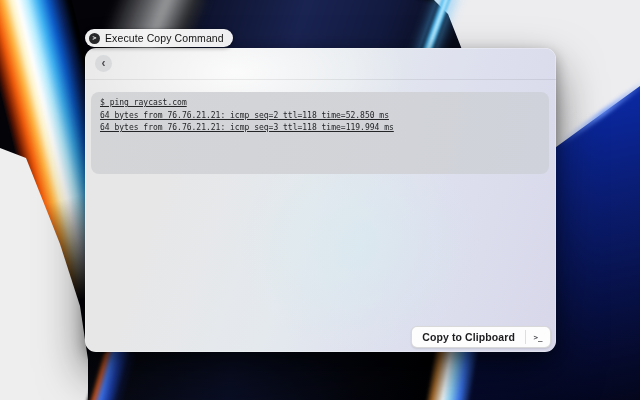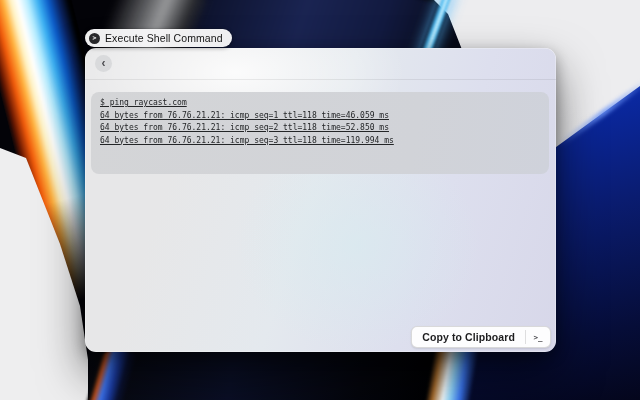--- a/index.html
+++ b/index.html
@@ -156,34 +156,33 @@
   <div class="wp wp-cyan-edge"></div>
   <div class="wp wp-gray-left"></div>
   <div class="wp wp-bottom-dark"></div>
   <div class="wp wp-arc1"></div>
   <div class="wp wp-streak2"></div>
 
   <div class="hint-badge">
     <span class="badge-icon">
       <span>&gt;</span>
     </span>
-    <span>Execute Shell Command</span>
+    <span>Execute Copy Command</span>
   </div>
 
   <div class="window">
 
     <div class="win-header">
       <button class="back-btn">
         <span>‹</span>
       </button>
     </div>
 
     <div class="terminal">
       <div class="tline">$ ping raycast.com</div>
-      <div class="tline">64 bytes from 76.76.21.21: icmp_seq=1 ttl=118 time=46.059 ms</div>
       <div class="tline">64 bytes from 76.76.21.21: icmp_seq=2 ttl=118 time=52.850 ms</div>
       <div class="tline">64 bytes from 76.76.21.21: icmp_seq=3 ttl=118 time=119.994 ms</div>
     </div>
 
     <div class="win-footer">
       <div class="copy-group">
         <span class="copy-label">Copy to Clipboard</span>
         <span class="copy-sep"></span>
         <span class="copy-shortcut">&gt;_</span>
       </div>

